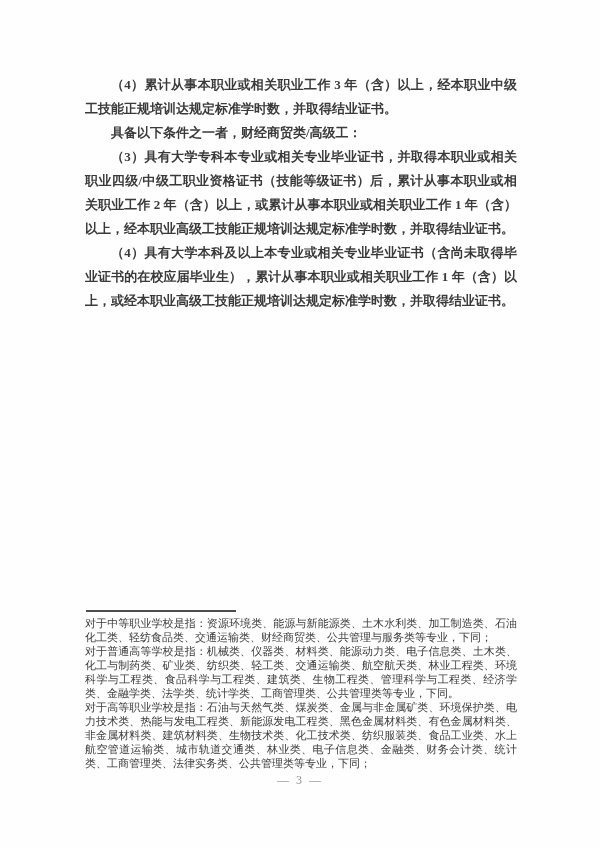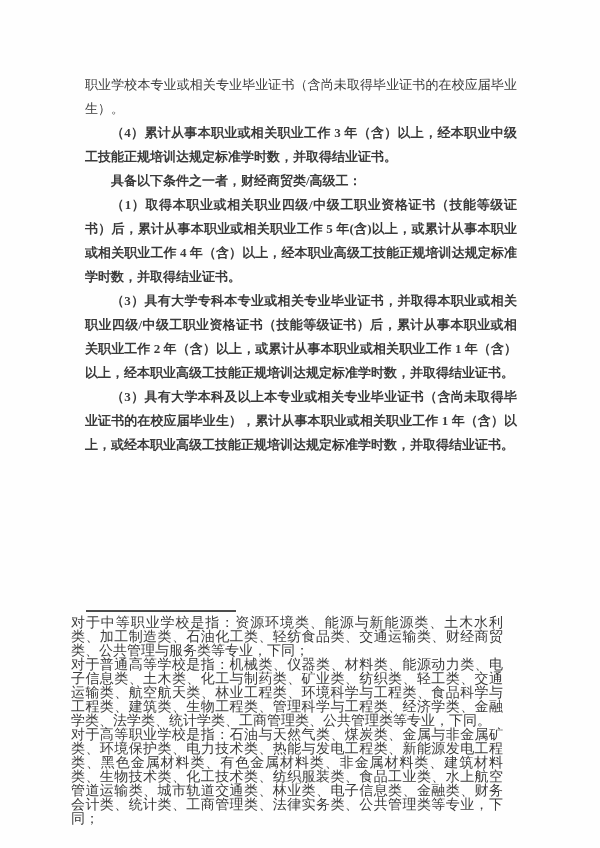--- a/index.html
+++ b/index.html
@@ -39,24 +39,24 @@
   .footnote-sep {
     position: absolute;
     left: 86px;
     top: 610px;
     width: 150px;
     height: 2px;
     background: #4d4d4d;
   }
   .footnotes {
     position: absolute;
-    left: 71px;
+    left: 85px;
     top: 616px;
     width: 432px;
-    font-size: 14px;
+    font-size: 11px;
     line-height: 14px;
     text-align: justify;
   }
   .footnotes p {
     margin: 0;
   }
   .page-number {
     position: absolute;
     left: 0;
     top: 773px;
@@ -66,26 +66,24 @@
     color: #8f8f8f;
     letter-spacing: 2px;
   }
 </style>
 </head>
 <body>
 
 <div class="page">
 
   <div class="body-text">
-    <p>职业学校本专业或相关专业毕业证书（含尚未取得毕业证书的在校应届毕业生）。</p>
     <p class="indent">（4）累计从事本职业或相关职业工作 3 年（含）以上，经本职业中级工技能正规培训达规定标准学时数，并取得结业证书。</p>
     <p class="indent">具备以下条件之一者，财经商贸类/高级工：</p>
-    <p class="indent">（1）取得本职业或相关职业四级/中级工职业资格证书（技能等级证书）后，累计从事本职业或相关职业工作 5 年(含)以上，或累计从事本职业或相关职业工作 4 年（含）以上，经本职业高级工技能正规培训达规定标准学时数，并取得结业证书。</p>
     <p class="indent">（3）具有大学专科本专业或相关专业毕业证书，并取得本职业或相关职业四级/中级工职业资格证书（技能等级证书）后，累计从事本职业或相关职业工作 2 年（含）以上，或累计从事本职业或相关职业工作 1 年（含）以上，经本职业高级工技能正规培训达规定标准学时数，并取得结业证书。</p>
-    <p class="indent">（3）具有大学本科及以上本专业或相关专业毕业证书（含尚未取得毕业证书的在校应届毕业生），累计从事本职业或相关职业工作 1 年（含）以上，或经本职业高级工技能正规培训达规定标准学时数，并取得结业证书。</p>
+    <p class="indent">（4）具有大学本科及以上本专业或相关专业毕业证书（含尚未取得毕业证书的在校应届毕业生），累计从事本职业或相关职业工作 1 年（含）以上，或经本职业高级工技能正规培训达规定标准学时数，并取得结业证书。</p>
   </div>
 
   <div class="footnote-sep"></div>
 
   <div class="footnotes">
     <p>对于中等职业学校是指：资源环境类、能源与新能源类、土木水利类、加工制造类、石油化工类、轻纺食品类、交通运输类、财经商贸类、公共管理与服务类等专业，下同；</p>
     <p>对于普通高等学校是指：机械类、仪器类、材料类、能源动力类、电子信息类、土木类、化工与制药类、矿业类、纺织类、轻工类、交通运输类、航空航天类、林业工程类、环境科学与工程类、食品科学与工程类、建筑类、生物工程类、管理科学与工程类、经济学类、金融学类、法学类、统计学类、工商管理类、公共管理类等专业，下同。</p>
     <p>对于高等职业学校是指：石油与天然气类、煤炭类、金属与非金属矿类、环境保护类、电力技术类、热能与发电工程类、新能源发电工程类、黑色金属材料类、有色金属材料类、非金属材料类、建筑材料类、生物技术类、化工技术类、纺织服装类、食品工业类、水上航空管道运输类、城市轨道交通类、林业类、电子信息类、金融类、财务会计类、统计类、工商管理类、法律实务类、公共管理类等专业，下同；</p>
   </div>
 

